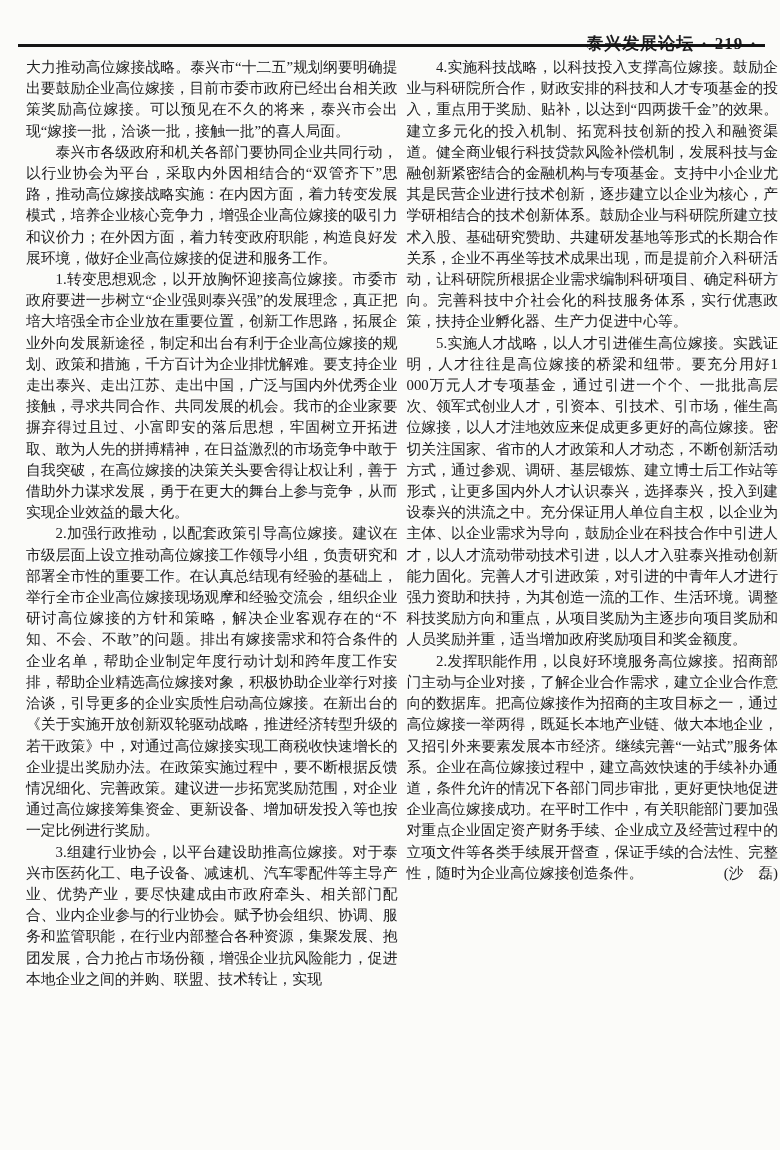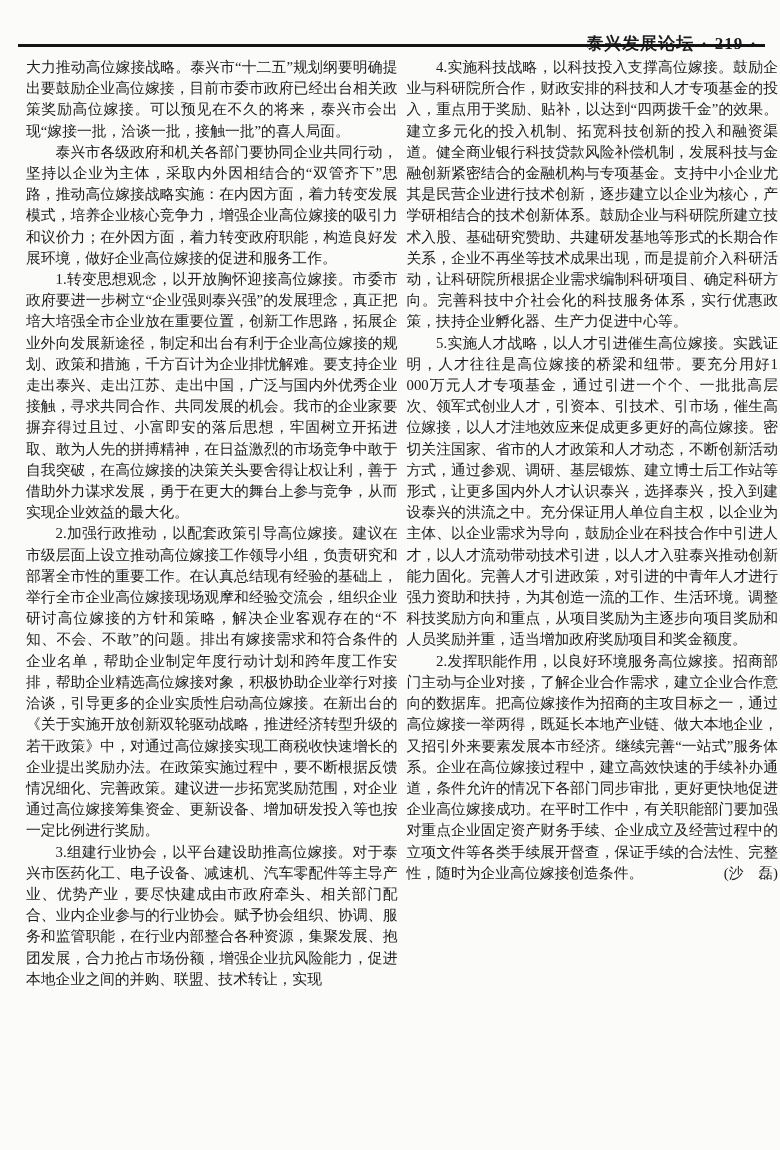--- a/index.html
+++ b/index.html
@@ -74,21 +74,21 @@
   <div class="header">
     <span>泰兴发展论坛</span><span class="dot">·</span><span>219</span><span class="dot">·</span>
   </div>
 
   <div class="header-rule"></div>
 
   <div class="content">
 
     <div class="col">
       <p class="noindent">大力推动高位嫁接战略。泰兴市“十二五”规划纲要明确提出要鼓励企业高位嫁接，目前市委市政府已经出台相关政策奖励高位嫁接。可以预见在不久的将来，泰兴市会出现“嫁接一批，洽谈一批，接触一批”的喜人局面。</p>
-      <p>泰兴市各级政府和机关各部门要协同企业共同行动，坚持以企业为主体，采取内外因相结合的“双管齐下”思路，推动高位嫁接战略实施：在内因方面，着力转变发展模式，培养企业核心竞争力，增强企业高位嫁接的吸引力和议价力；在外因方面，着力转变政府职能，构造良好发展环境，做好企业高位嫁接的促进和服务工作。</p>
+      <p>泰兴市各级政府和机关各部门要协同企业共同行动，以行业协会为平台，采取内外因相结合的“双管齐下”思路，推动高位嫁接战略实施：在内因方面，着力转变发展模式，培养企业核心竞争力，增强企业高位嫁接的吸引力和议价力；在外因方面，着力转变政府职能，构造良好发展环境，做好企业高位嫁接的促进和服务工作。</p>
       <p>1.转变思想观念，以开放胸怀迎接高位嫁接。市委市政府要进一步树立“企业强则泰兴强”的发展理念，真正把培大培强全市企业放在重要位置，创新工作思路，拓展企业外向发展新途径，制定和出台有利于企业高位嫁接的规划、政策和措施，千方百计为企业排忧解难。要支持企业走出泰兴、走出江苏、走出中国，广泛与国内外优秀企业接触，寻求共同合作、共同发展的机会。我市的企业家要摒弃得过且过、小富即安的落后思想，牢固树立开拓进取、敢为人先的拼搏精神，在日益激烈的市场竞争中敢于自我突破，在高位嫁接的决策关头要舍得让权让利，善于借助外力谋求发展，勇于在更大的舞台上参与竞争，从而实现企业效益的最大化。</p>
       <p>2.加强行政推动，以配套政策引导高位嫁接。建议在市级层面上设立推动高位嫁接工作领导小组，负责研究和部署全市性的重要工作。在认真总结现有经验的基础上，举行全市企业高位嫁接现场观摩和经验交流会，组织企业研讨高位嫁接的方针和策略，解决企业客观存在的“不知、不会、不敢”的问题。排出有嫁接需求和符合条件的企业名单，帮助企业制定年度行动计划和跨年度工作安排，帮助企业精选高位嫁接对象，积极协助企业举行对接洽谈，引导更多的企业实质性启动高位嫁接。在新出台的《关于实施开放创新双轮驱动战略，推进经济转型升级的若干政策》中，对通过高位嫁接实现工商税收快速增长的企业提出奖励办法。在政策实施过程中，要不断根据反馈情况细化、完善政策。建议进一步拓宽奖励范围，对企业通过高位嫁接筹集资金、更新设备、增加研发投入等也按一定比例进行奖励。</p>
       <p>3.组建行业协会，以平台建设助推高位嫁接。对于泰兴市医药化工、电子设备、减速机、汽车零配件等主导产业、优势产业，要尽快建成由市政府牵头、相关部门配合、业内企业参与的行业协会。赋予协会组织、协调、服务和监管职能，在行业内部整合各种资源，集聚发展、抱团发展，合力抢占市场份额，增强企业抗风险能力，促进本地企业之间的并购、联盟、技术转让，实现</p>
     </div>
 
     <div class="col">
       <p>4.实施科技战略，以科技投入支撑高位嫁接。鼓励企业与科研院所合作，财政安排的科技和人才专项基金的投入，重点用于奖励、贴补，以达到“四两拨千金”的效果。建立多元化的投入机制、拓宽科技创新的投入和融资渠道。健全商业银行科技贷款风险补偿机制，发展科技与金融创新紧密结合的金融机构与专项基金。支持中小企业尤其是民营企业进行技术创新，逐步建立以企业为核心，产学研相结合的技术创新体系。鼓励企业与科研院所建立技术入股、基础研究赞助、共建研发基地等形式的长期合作关系，企业不再坐等技术成果出现，而是提前介入科研活动，让科研院所根据企业需求编制科研项目、确定科研方向。完善科技中介社会化的科技服务体系，实行优惠政策，扶持企业孵化器、生产力促进中心等。</p>
       <p>5.实施人才战略，以人才引进催生高位嫁接。实践证明，人才往往是高位嫁接的桥梁和纽带。要充分用好1 000万元人才专项基金，通过引进一个个、一批批高层次、领军式创业人才，引资本、引技术、引市场，催生高位嫁接，以人才洼地效应来促成更多更好的高位嫁接。密切关注国家、省市的人才政策和人才动态，不断创新活动方式，通过参观、调研、基层锻炼、建立博士后工作站等形式，让更多国内外人才认识泰兴，选择泰兴，投入到建设泰兴的洪流之中。充分保证用人单位自主权，以企业为主体、以企业需求为导向，鼓励企业在科技合作中引进人才，以人才流动带动技术引进，以人才入驻泰兴推动创新能力固化。完善人才引进政策，对引进的中青年人才进行强力资助和扶持，为其创造一流的工作、生活环境。调整科技奖励方向和重点，从项目奖励为主逐步向项目奖励和人员奖励并重，适当增加政府奖励项目和奖金额度。</p>
       <p><span>2.发挥职能作用，以良好环境服务高位嫁接。招商部门主动与企业对接，了解企业合作需求，建立企业合作意向的数据库。把高位嫁接作为招商的主攻目标之一，通过高位嫁接一举两得，既延长本地产业链、做大本地企业，又招引外来要素发展本市经济。继续完善“一站式”服务体系。企业在高位嫁接过程中，建立高效快速的手续补办通道，条件允许的情况下各部门同步审批，更好更快地促进企业高位嫁接成功。在平时工作中，有关职能部门要加强对重点企业固定资产财务手续、企业成立及经营过程中的立项文件等各类手续展开督查，保证手续的合法性、完整性，随时为企业高位嫁接创造条件。</span><span class="author">(沙　磊)</span></p>
     </div>

